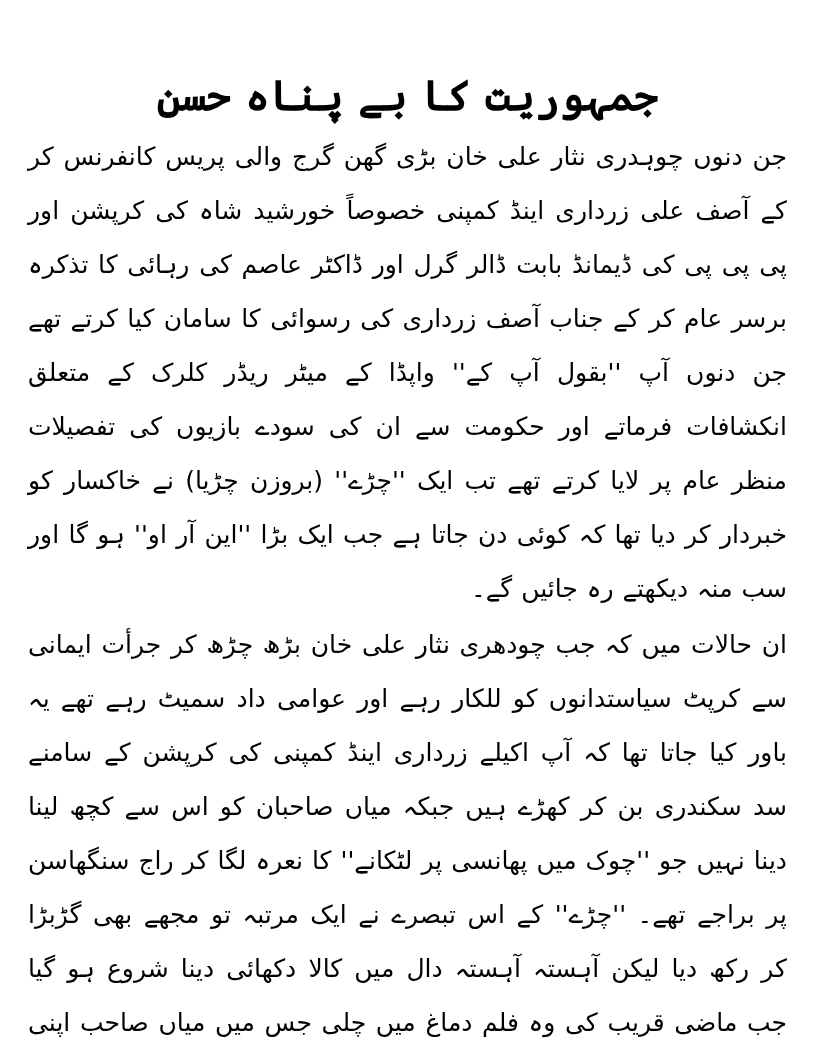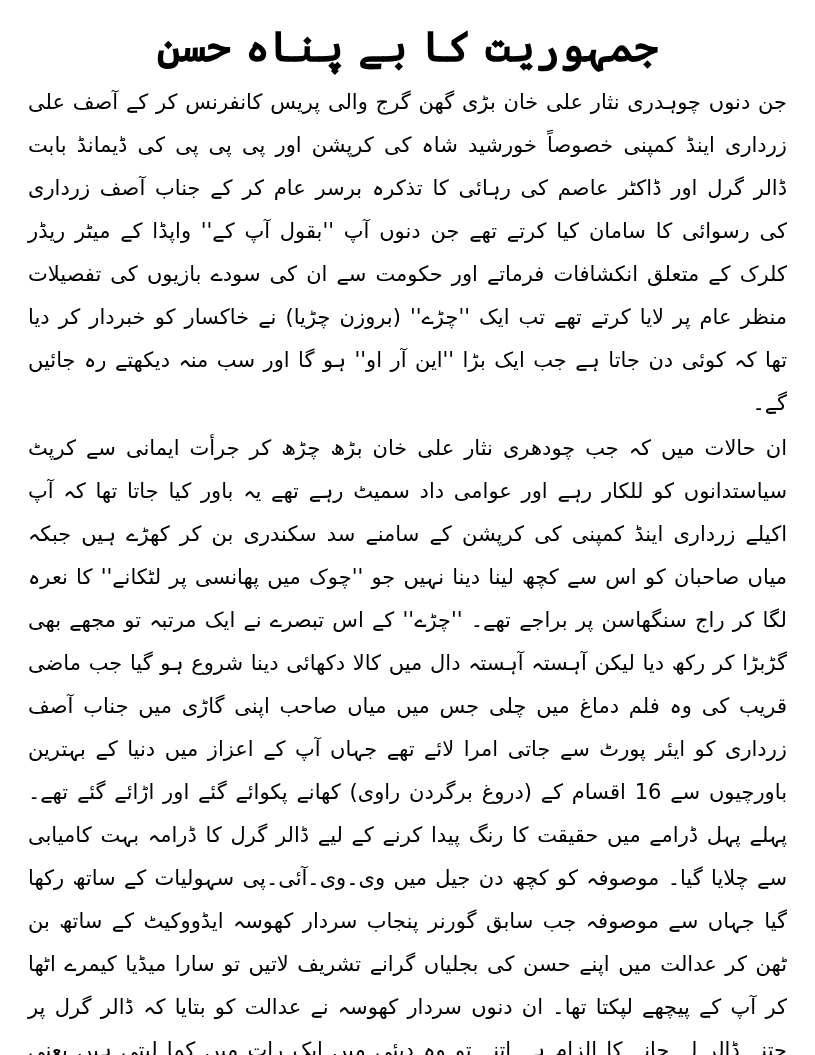--- a/index.html
+++ b/index.html
@@ -13,21 +13,21 @@
     overflow: hidden;
     font-family: "DejaVu Sans", sans-serif;
     color: #000000;
     direction: rtl;
   }
   .page {
     width: 815px;
     height: 1055px;
     background: #ffffff;
     box-sizing: border-box;
-    padding-top: 20px;
+    padding-top: 69px;
   }
   .doc-title {
     text-align: center;
     font-family: "DejaVu Serif", serif;
     font-weight: 700;
     font-size: 42px;
     line-height: 1.3;
     margin: 0 0 6px 0;
     letter-spacing: 0.5px;
   }
@@ -38,22 +38,22 @@
     font-size: 21px;
     line-height: 1.4;
     margin: 0 0 34px 0;
   }
   .doc-body {
     margin: 0 28px;
     direction: rtl;
     unicode-bidi: embed;
   }
   .doc-body p {
-    font-size: 21px;
-    line-height: 43px;
+    font-size: 25px;
+    line-height: 54px;
     text-align: justify;
     text-align-last: right;
     text-justify: inter-word;
     margin: 0 0 2px 0;
     word-spacing: 1px;
   }
 </style>
 </head>
 <body>
 

